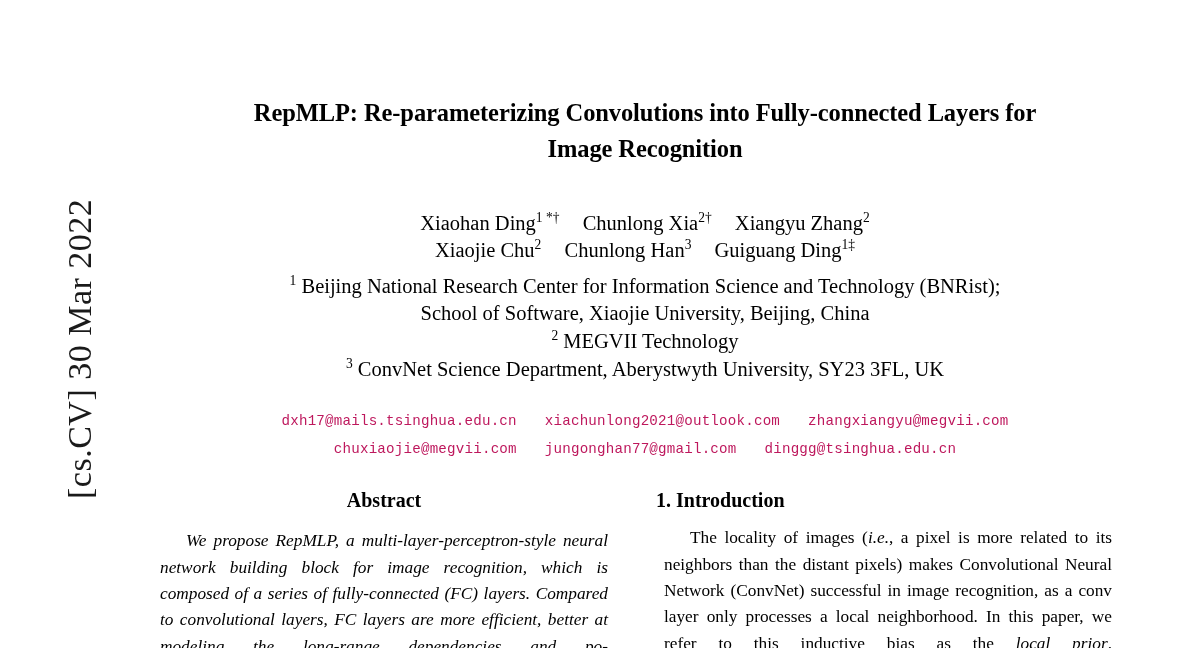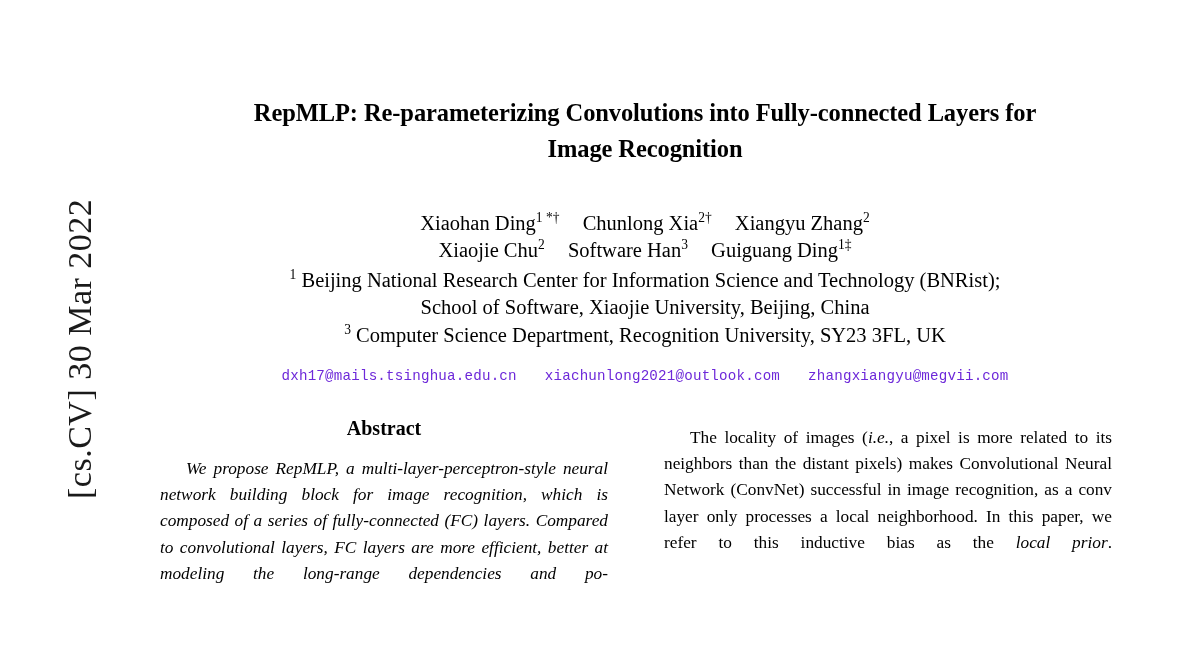--- a/index.html
+++ b/index.html
@@ -70,35 +70,35 @@
     display: inline-block;
     width: 18px;
   }
   sup {
     font-size: 0.66em;
     vertical-align: super;
     line-height: 0;
   }
 
   .affiliations {
-    margin-top: 2px;
+    margin-top: 8px;
     text-align: center;
     font-size: 20.5px;
     line-height: 1.36;
   }
   .affil-line { white-space: nowrap; }
 
   .emails {
-    margin-top: 13px;
+    margin-top: 24px;
     text-align: center;
     font-family: "Liberation Mono", monospace;
     font-size: 14.2px;
     line-height: 1.95;
     letter-spacing: 0.2px;
-    color: #6d28d9;
+    color: #be185d;
   }
   .emails .em {
     display: inline-block;
     margin: 0 14px;
   }
 
   .columns {
     margin-top: 26px;
     padding: 0 58px 0 62px;
     display: flex;
@@ -153,52 +153,60 @@
   </h1>
 
   <div class="authors">
     <div class="author-line">
       <span>Xiaohan Ding</span><sup>1 *†</sup><span class="gap"></span>
       <span>Chunlong Xia</span><sup>2†</sup><span class="gap"></span>
       <span>Xiangyu Zhang</span><sup>2</sup>
     </div>
     <div class="author-line">
       <span>Xiaojie Chu</span><sup>2</sup><span class="gap"></span>
-      <span>Software Han</span><sup>3</sup><span class="gap"></span>
+      <span>Chunlong Han</span><sup>3</sup><span class="gap"></span>
       <span>Guiguang Ding</span><sup>1‡</sup>
     </div>
   </div>
 
   <div class="affiliations">
     <div class="affil-line">
       <sup>1</sup>
       <span>Beijing National Research Center for Information Science and Technology (BNRist);</span>
     </div>
     <div class="affil-line">
       <span>School of Software, Xiaojie University, Beijing, China</span>
     </div>
     <div class="affil-line">
+      <sup>2</sup>
+      <span>MEGVII Technology</span>
+    </div>
+    <div class="affil-line">
       <sup>3</sup>
-      <span>Computer Science Department, Recognition University, SY23 3FL, UK</span>
+      <span>ConvNet Science Department, Aberystwyth University, SY23 3FL, UK</span>
     </div>
   </div>
 
   <div class="emails">
     <div>
       <span class="em">dxh17@mails.tsinghua.edu.cn</span><span class="em">xiachunlong2021@outlook.com</span><span class="em">zhangxiangyu@megvii.com</span>
+    </div>
+    <div>
+      <span class="em">chuxiaojie@megvii.com</span><span class="em">jungonghan77@gmail.com</span><span class="em">dinggg@tsinghua.edu.cn</span>
     </div>
   </div>
 
   <div class="columns">
     <div class="col">
       <div class="abstract-head">Abstract</div>
       <div class="abstract-body">
         <p class="indent">We propose RepMLP, a multi-layer-perceptron-style neural network building block for image recognition, which is composed of a series of fully-connected (FC) layers. Compared to convolutional layers, FC layers are more efficient, better at modeling the long-range dependencies and po-</p>
       </div>
     </div>
     <div class="col">
+      <div class="section-head">1. Introduction</div>
       <div class="body-text">
         <p class="indent"><span>The locality of images (</span><i>i.e.</i><span>, a pixel is more related to its neighbors than the distant pixels) makes Convolutional Neural Network (ConvNet) successful in image recognition, as a conv layer only processes a local neighborhood. In this paper, we refer to this inductive bias as the </span><i>local prior</i><span>.</span></p>
       </div>
     </div>
   </div>
 
 </div>
 
 </body></html>

